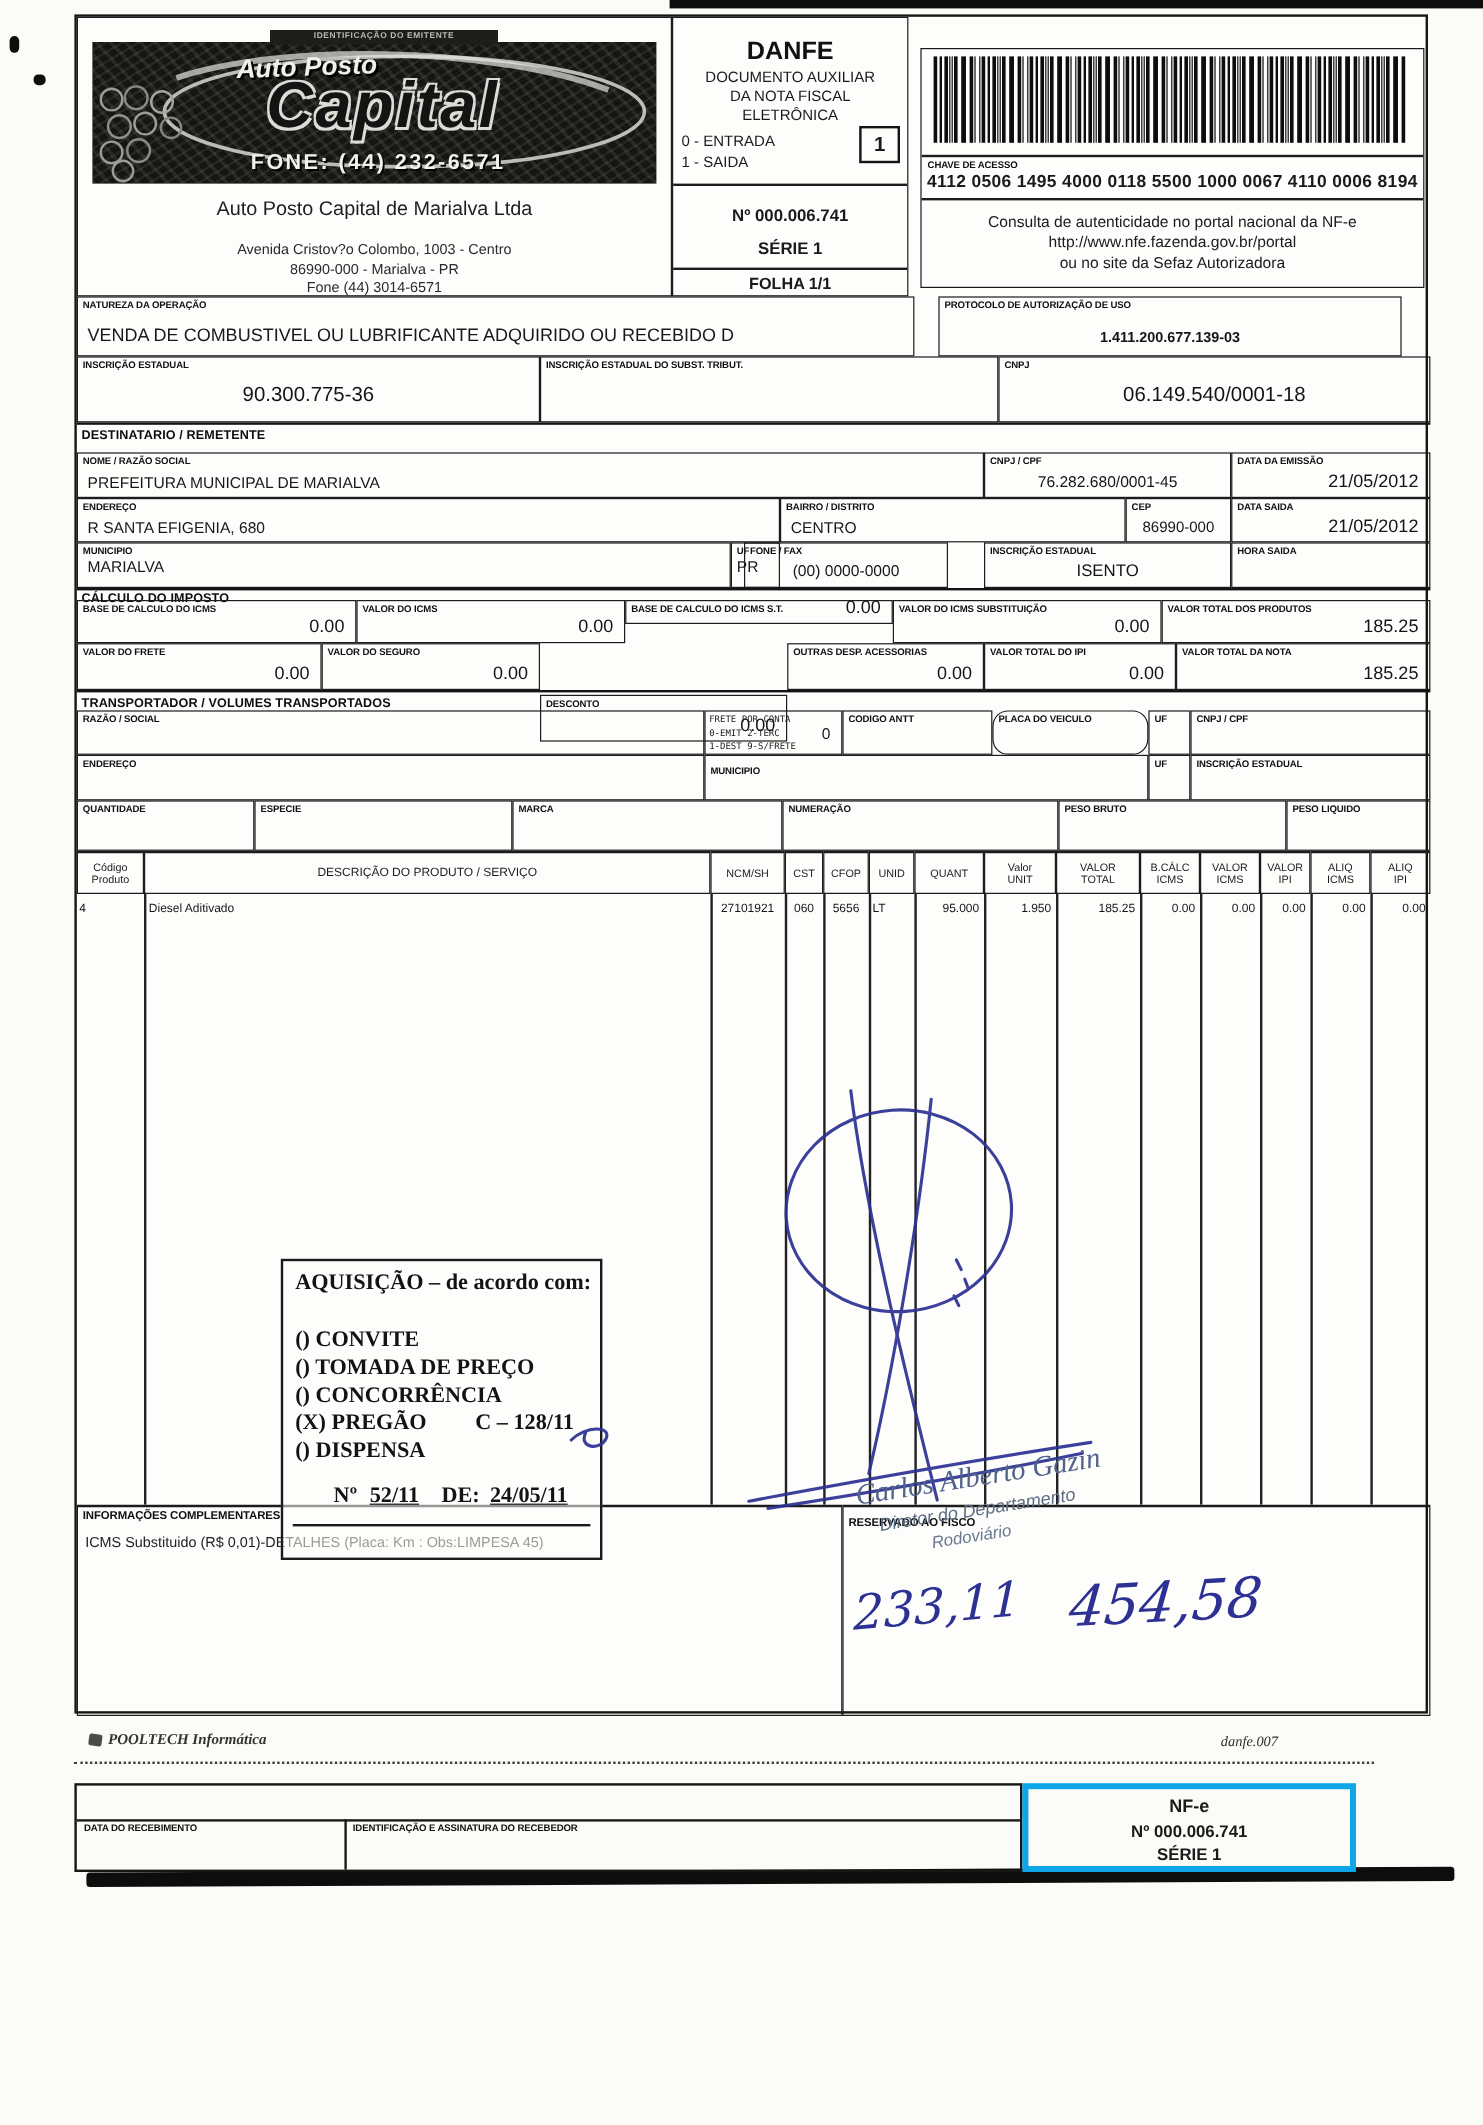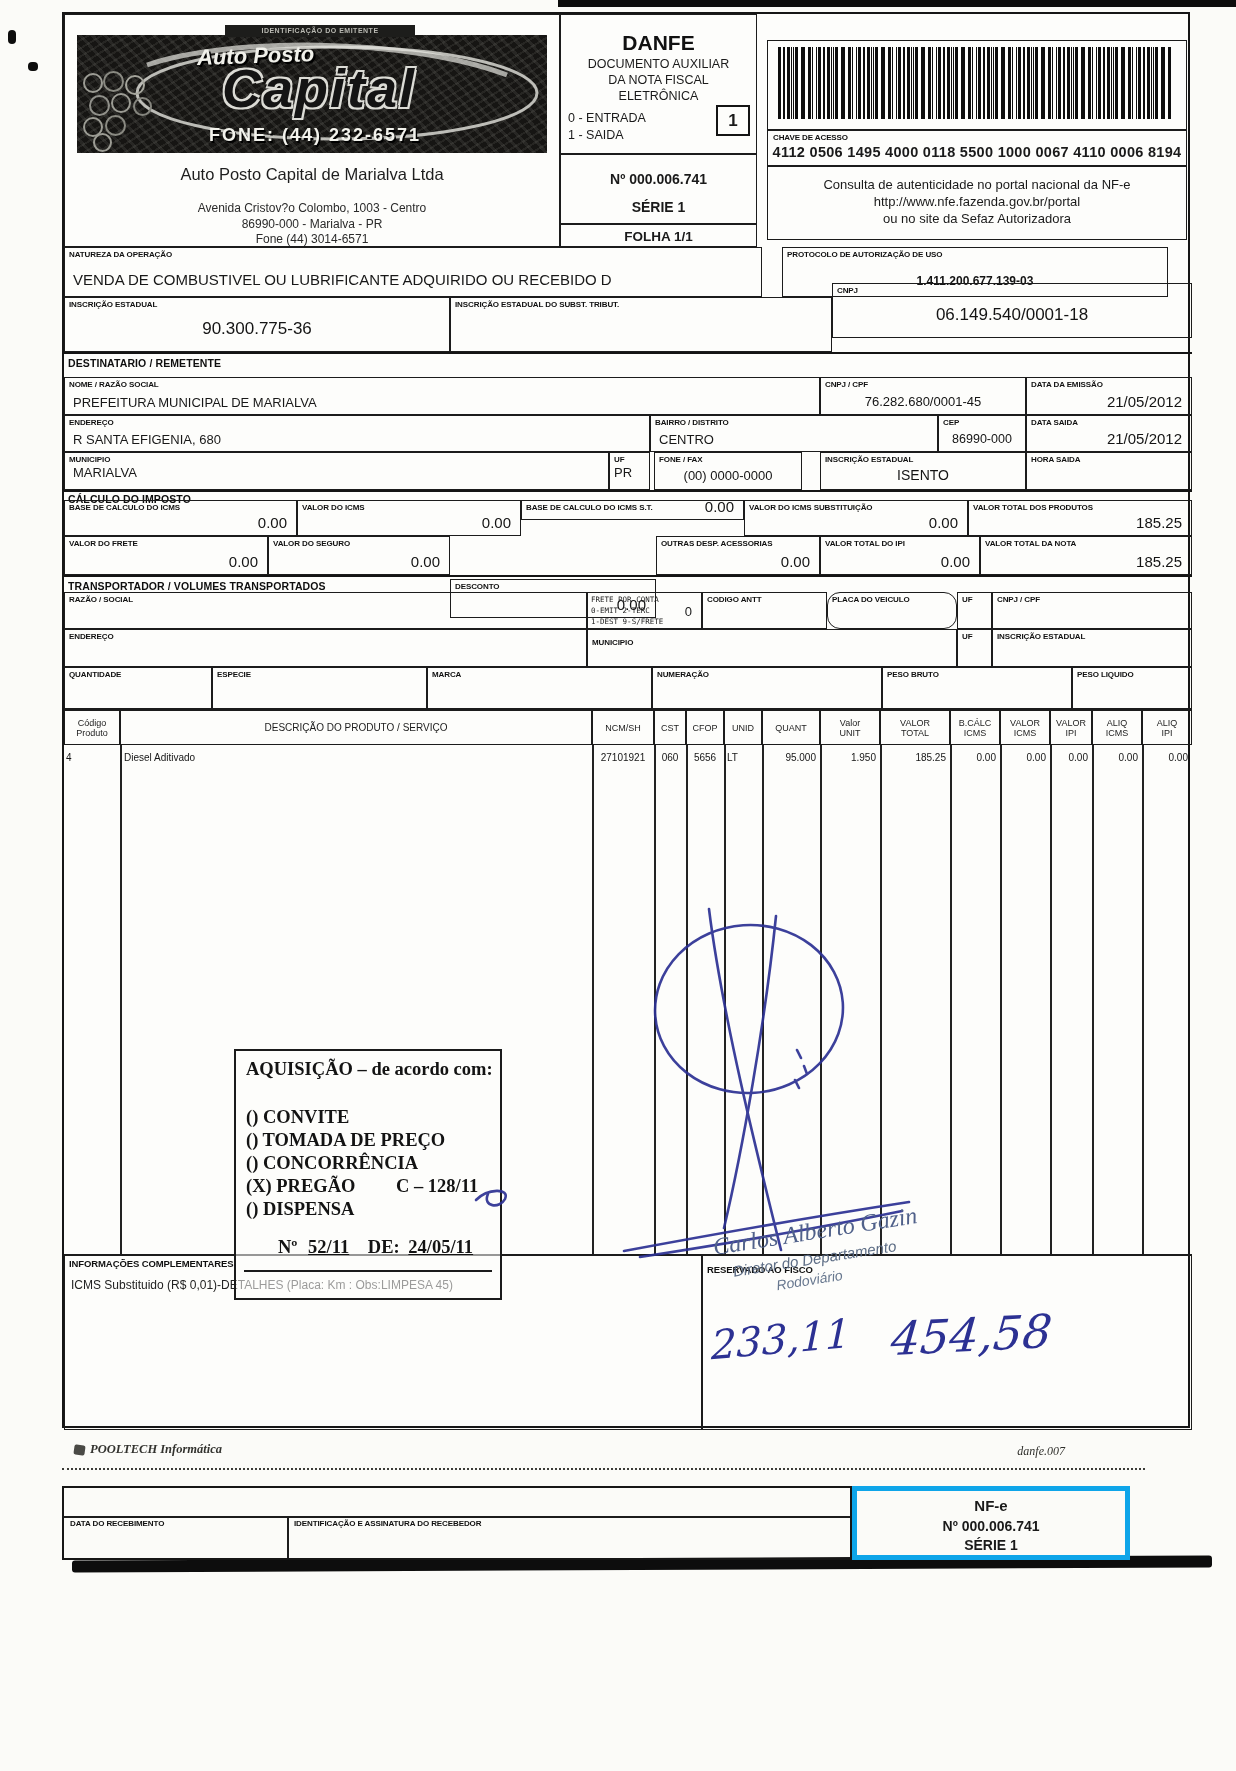--- a/index.html
+++ b/index.html
@@ -208,21 +208,21 @@
     </div>
 
     <div class="cell" style="left:0;top:283px;width:386px;height:55px;">
       <span class="lb">INSCRIÇÃO ESTADUAL</span>
       <span class="vc" style="font-size:17px;bottom:12px;">90.300.775-36</span>
     </div>
     <div class="cell" style="left:386px;top:283px;width:382px;height:55px;">
       <span class="lb">INSCRIÇÃO ESTADUAL DO SUBST. TRIBUT.</span>
       <span class="vc"></span>
     </div>
-    <div class="cell" style="left:768px;top:269px;width:360px;height:55px;">
+    <div class="cell" style="left:768px;top:283px;width:360px;height:55px;">
       <span class="lb">CNPJ</span>
       <span class="vc" style="font-size:17px;bottom:12px;">06.149.540/0001-18</span>
     </div>
 
     <div class="band" style="left:0;top:338px;width:1128px;height:25px;">DESTINATARIO / REMETENTE</div>
     <div class="cell" style="left:0;top:363px;width:756px;height:38px;">
       <span class="lb">NOME / RAZÃO SOCIAL</span>
       <span class="vl">PREFEITURA MUNICIPAL DE MARIALVA</span>
     </div>
     <div class="cell" style="left:756px;top:363px;width:206px;height:38px;">
@@ -250,21 +250,21 @@
       <span class="vr">21/05/2012</span>
     </div>
     <div class="cell" style="left:0;top:438px;width:545px;height:38px;">
       <span class="lb">MUNICIPIO</span>
       <span class="vl" style="bottom:9px;">MARIALVA</span>
     </div>
     <div class="cell" style="left:545px;top:438px;width:41px;height:38px;">
       <span class="lb">UF</span>
       <span class="vl" style="left:4px;bottom:9px;">PR</span>
     </div>
-    <div class="cell" style="left:590px;top:438px;width:148px;height:38px;">
+    <div class="cell" style="left:556px;top:438px;width:170px;height:38px;">
       <span class="lb">FONE / FAX</span>
       <span class="vc" style="font-size:13px;bottom:6px;">(00) 0000-0000</span>
     </div>
     <div class="cell" style="left:756px;top:438px;width:206px;height:38px;">
       <span class="lb">INSCRIÇÃO ESTADUAL</span>
       <span class="vc" style="bottom:6px;">ISENTO</span>
     </div>
     <div class="cell" style="left:962px;top:438px;width:166px;height:38px;">
       <span class="lb">HORA SAIDA</span>
       <span class="vr"></span>

